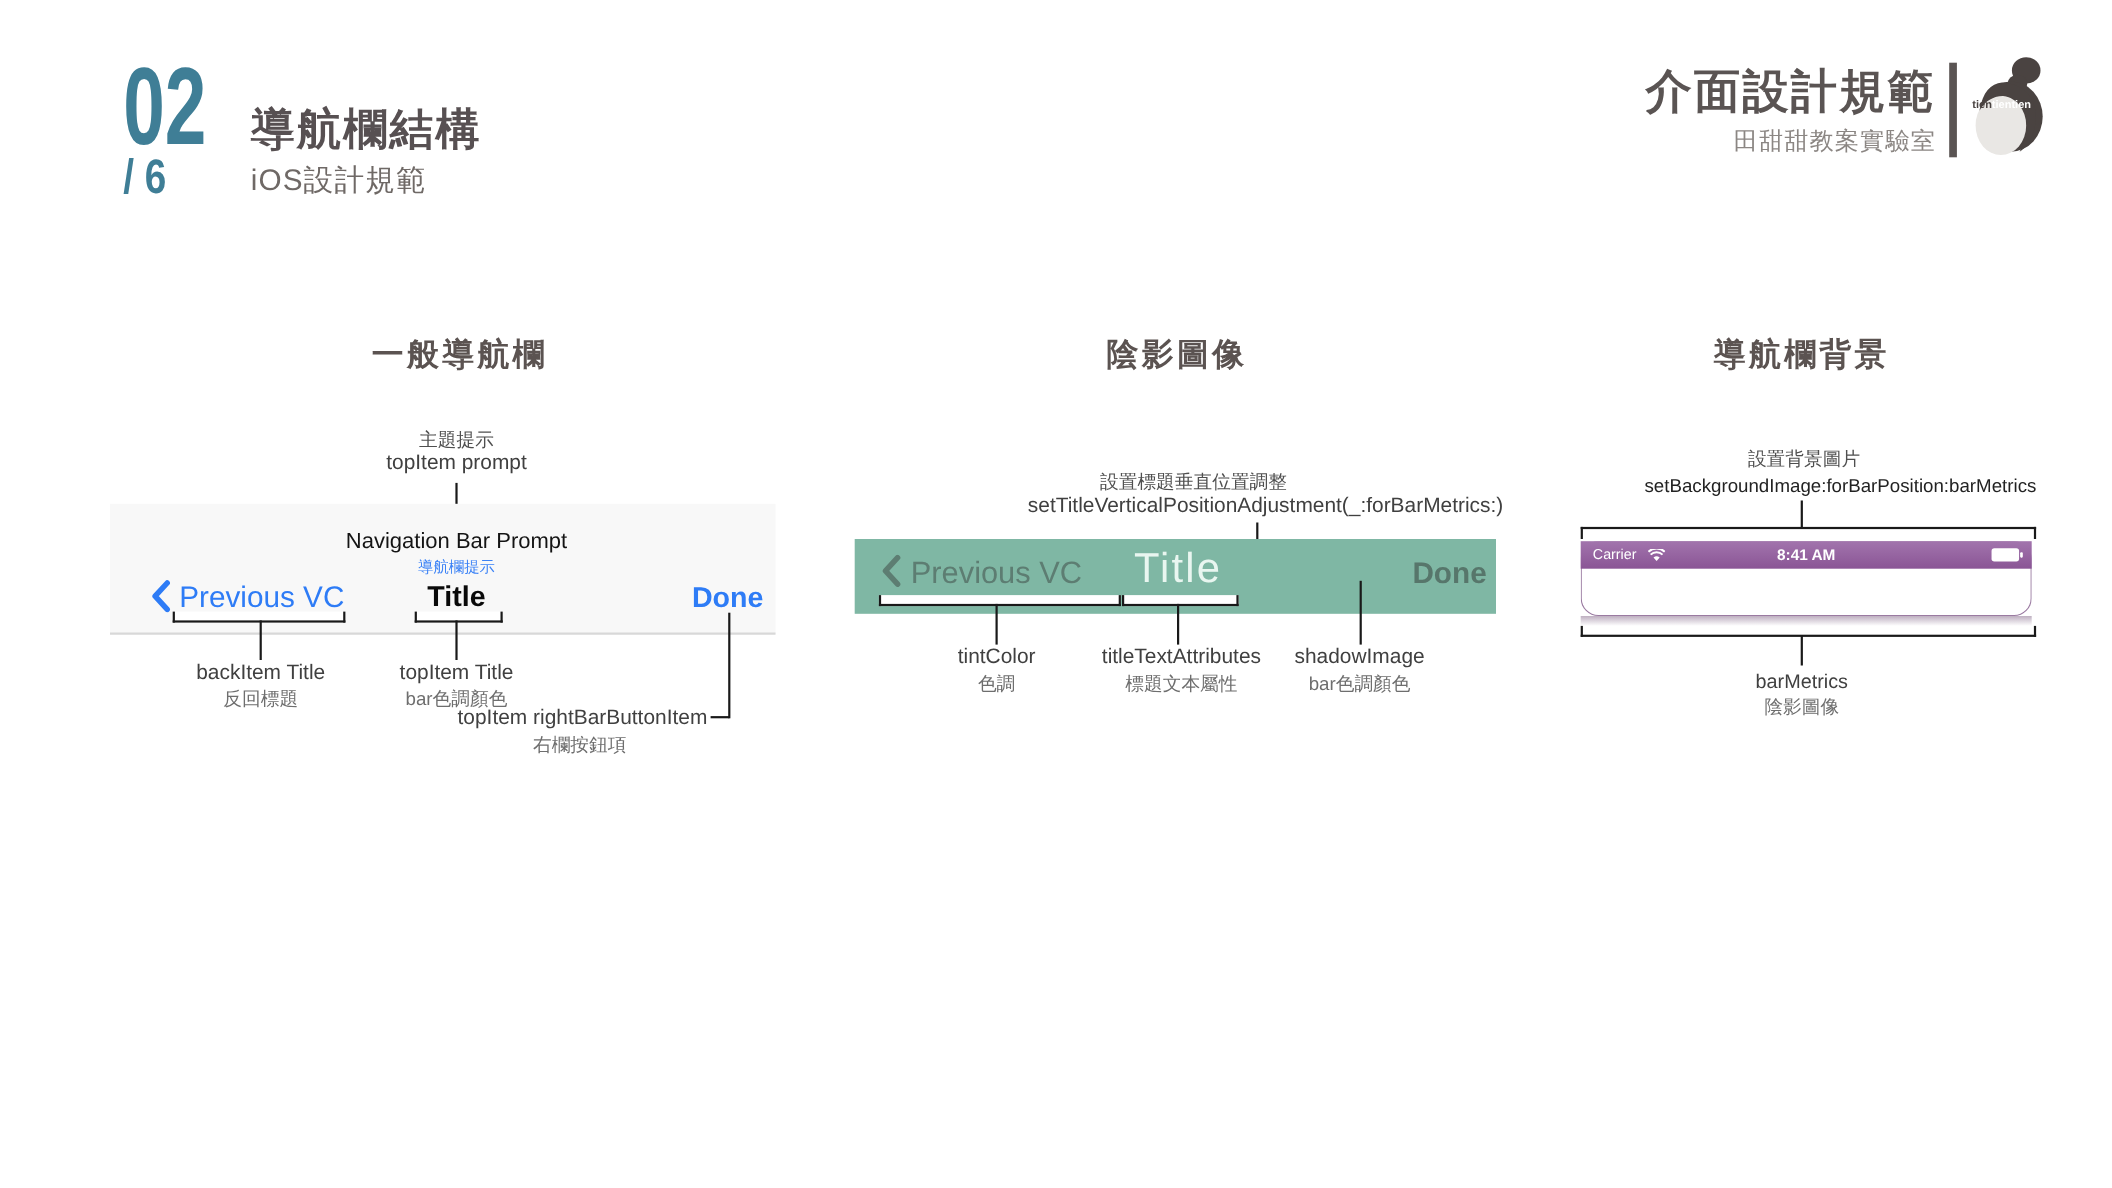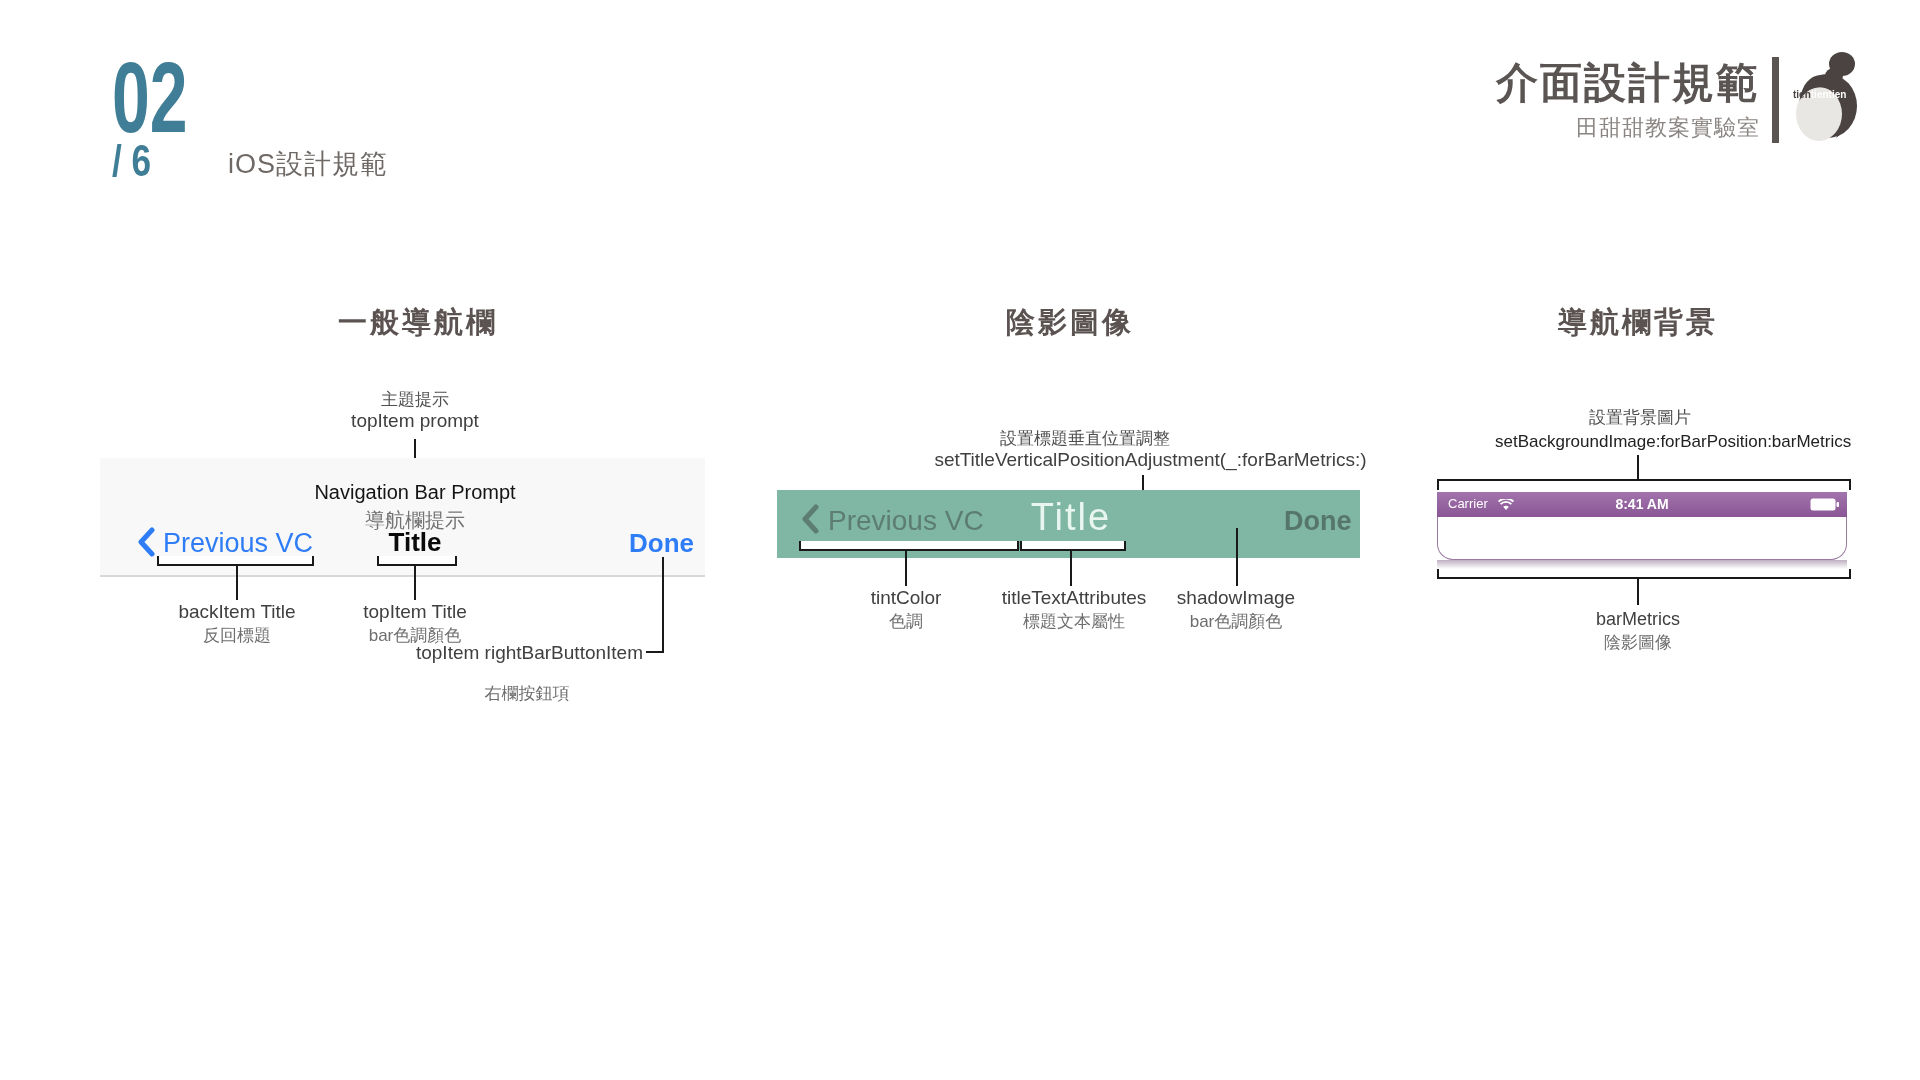--- a/index.html
+++ b/index.html
@@ -28,21 +28,21 @@
   .brk-down{border:2px solid #191919;border-bottom:none;height:9px;}
   .ubrace{border:2px solid #191919;border-top:none;height:8px;background:#fff;}
   .ubrace--clear{background:transparent;}
   
   .navbar-gray{background:#f8f8f8;border-bottom:2px solid #d8d8d8;}
   .ios-blue{color:#2e7cf6;}
   .nav-back{font-size:27px;}
   .nav-title{font-size:26px;font-weight:700;color:#0a0a0a;}
   .nav-done{font-size:26px;font-weight:700;}
   .prompt-en{font-size:20px;color:#141414;}
-  .prompt-zh{font-size:20px;color:#737373;}
+  .prompt-zh{font-size:14px;color:#3b82f6;}
   
   .navbar-teal{background:#7fb7a4;}
   .teal-text{color:#5d7d72;}
   .teal-back{font-size:28px;}
   .teal-title{font-size:38px;font-weight:100;color:#e9f6f0;letter-spacing:2px;}
   .teal-done{font-size:27px;font-weight:700;color:#57766b;}
   
   .navbar-purple{box-shadow:inset 0 0 0 1px rgba(100,50,110,.65);}
   .p-status{position:absolute;left:0;top:0;width:100%;height:25px;
             background:linear-gradient(180deg,#a274ad 0%,#8a5595 100%);}
@@ -60,20 +60,21 @@
 <body>
 
 <div id="canvas">
 
   <div class="abs" style="left:112px;top:52px;">
     <span class="big-num">02</span>
   </div>
   <div class="abs" style="left:112px;top:136px;">
     <span class="frac">/ 6</span>
   </div>
+  <div class="abs page-title" style="left:228px;top:90px;">導航欄結構</div>
   <div class="abs page-sub" style="left:228px;top:146px;">iOS設計規範</div>
 
   <div class="abs brand-title r" style="left:1470px;top:55px;width:290px;">介面設計規範</div>
   <div class="abs brand-sub r" style="left:1470px;top:113px;width:290px;">田甜甜教案實驗室</div>
   <div class="abs brand-divider" style="left:1772px;top:57px;height:86px;"></div>
   <div class="abs" style="left:1790px;top:50px;">
     <svg width="72" height="98" viewBox="0 0 72 98">
       <ellipse cx="52" cy="14" rx="13" ry="12" fill="#4a4341"></ellipse>
       <ellipse cx="44" cy="26" rx="9" ry="8" fill="#4a4341"></ellipse>
       <ellipse cx="38" cy="56" rx="29" ry="32" fill="#4a4341"></ellipse>
@@ -109,21 +110,21 @@
   <div class="abs vline" style="left:236px;top:564px;height:36px;"></div>
   <div class="abs vline" style="left:414px;top:564px;height:36px;"></div>
   <div class="abs vline" style="left:662px;top:557px;height:96px;"></div>
   <div class="abs hline" style="left:646px;top:651px;width:17px;"></div>
 
   <div class="abs en c" style="left:137px;top:601px;width:200px;">backItem Title</div>
   <div class="abs zh c" style="left:137px;top:624px;width:200px;">反回標題</div>
   <div class="abs en c" style="left:315px;top:601px;width:200px;">topItem Title</div>
   <div class="abs zh c" style="left:315px;top:624px;width:200px;">bar色調顏色</div>
   <div class="abs en r" style="left:395px;top:642px;width:248px;">topItem rightBarButtonItem</div>
-  <div class="abs zh c" style="left:427px;top:666px;width:200px;margin-top:16px;">右欄按鈕項</div>
+  <div class="abs zh c" style="left:427px;top:666px;width:200px;">右欄按鈕項</div>
 
   <div class="abs capzh c" style="left:985px;top:427px;width:200px;">設置標題垂直位置調整</div>
   <div class="abs en c" style="left:923px;top:449px;width:455px;">setTitleVerticalPositionAdjustment(_:forBarMetrics:)</div>
   <div class="abs vline" style="left:1142px;top:475px;height:53px;"></div>
   <div class="abs hline" style="left:1112px;top:526px;width:32px;"></div>
 
   <div class="abs navbar-teal" style="left:777px;top:490px;width:583px;height:68px;"></div>
   <div class="abs" style="left:800px;top:504px;">
     <svg width="20" height="30" viewBox="0 0 20 30">
         <path d="M16 3 L5 15 L16 27" fill="none" stroke="#5d7d72" stroke-width="5" stroke-linecap="round" stroke-linejoin="round"></path>

